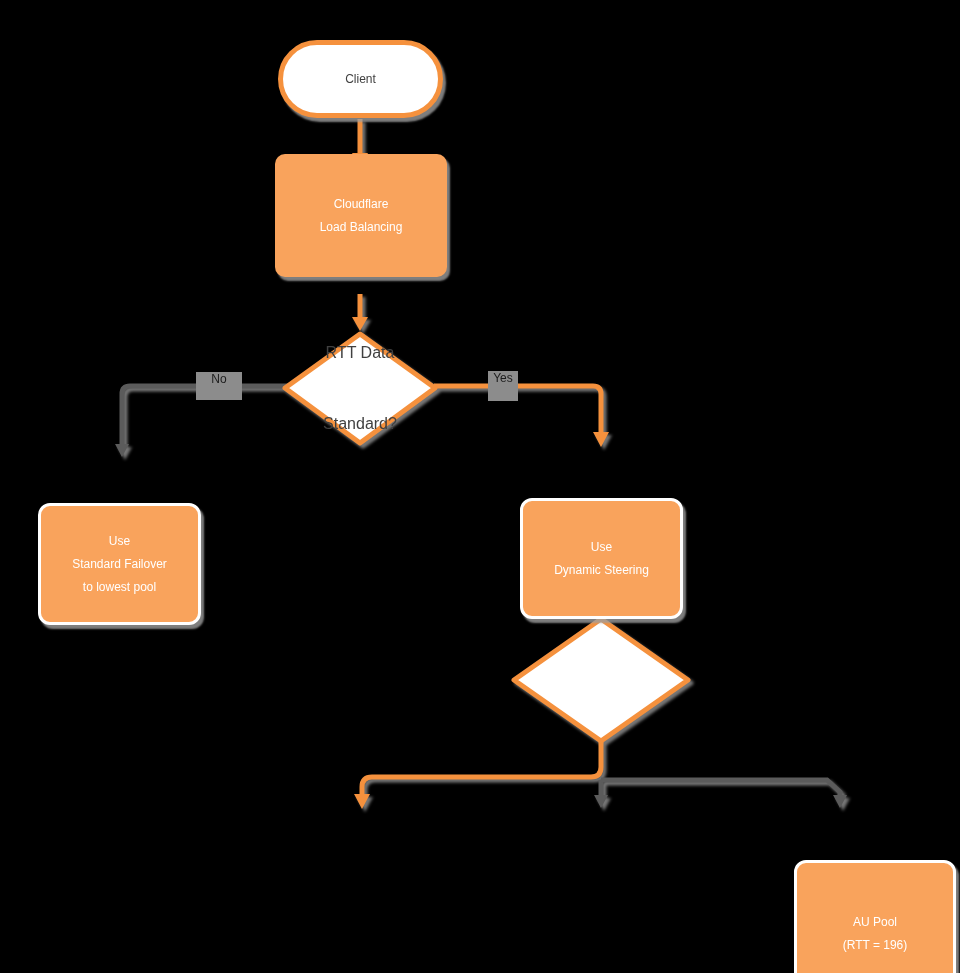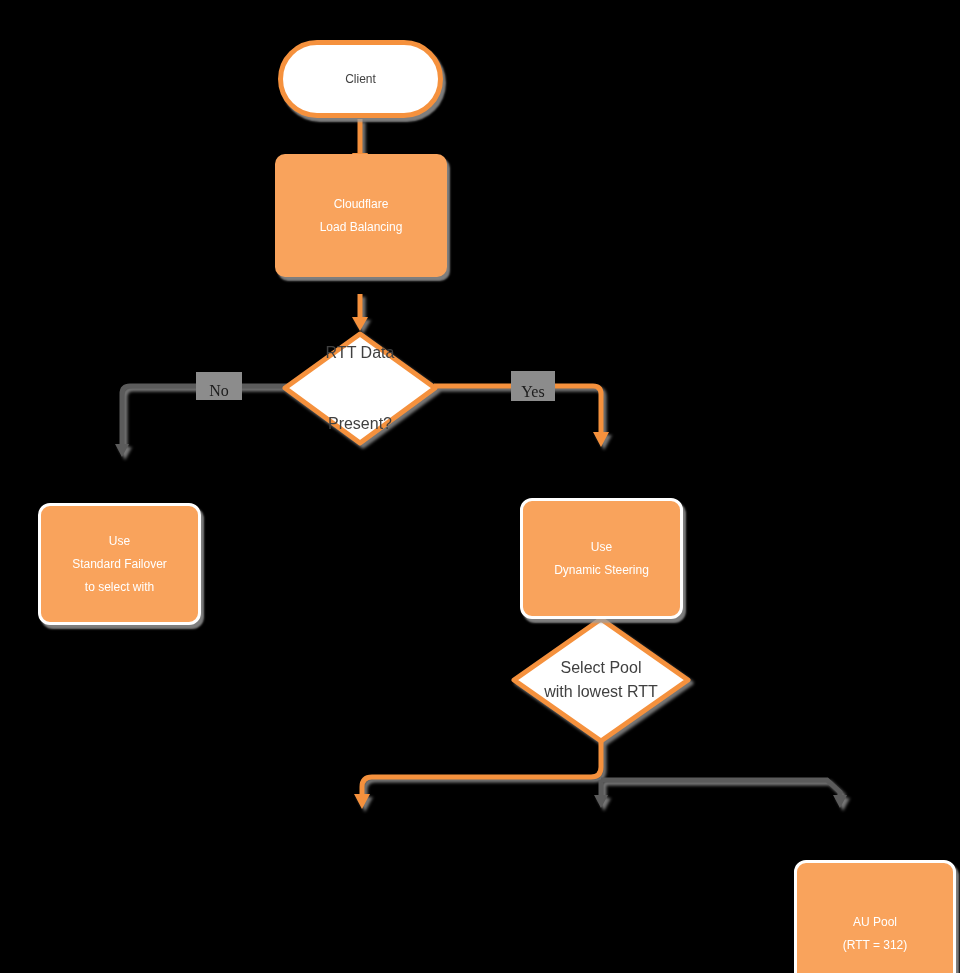--- a/index.html
+++ b/index.html
@@ -38,25 +38,25 @@
   .node-eu{left:520px;top:810px;width:163px;height:120px;}
   .node-au{left:794px;top:812px;width:162px;height:148px;}
   .diamond-text{
     position:absolute;z-index:3;display:flex;flex-direction:column;justify-content:center;
     align-items:center;text-align:center;color:var(--text-dark);
     font-size:16px;line-height:24px;pointer-events:none;
   }
   .dt-rtt{left:286px;top:362px;width:148px;height:52px;gap:47px;}
   .dt-pool{left:511px;top:654px;width:180px;height:52px;}
   .edge-badge{
-    position:absolute;z-index:4;display:flex;justify-content:center;align-items:flex-end;
-    background:var(--badge-bg);color:var(--badge-text);font-size:16px;font-family:Liberation Serif, serif;
+    position:absolute;z-index:4;display:flex;justify-content:center;align-items:flex-start;
+    background:var(--badge-bg);color:var(--badge-text);font-size:12px;
   }
   .badge-no{left:196px;top:372px;width:46px;height:28px;}
-  .badge-yes{left:511px;top:371px;width:44px;height:30px;}
+  .badge-yes{left:488px;top:371px;width:30px;height:30px;}
   .bold{font-weight:bold;}
   .line{white-space:pre;}
 </style>
 </head>
 <body>
 
 <div class="canvas">
 
   <svg class="edges" width="960" height="973" viewBox="0 0 960 973">
 
@@ -86,46 +86,42 @@
     <div class="line">Client</div>
   </div>
 
   <div class="node orange-node node-lb">
     <div class="line">Cloudflare</div>
     <div class="line">Load Balancing</div>
   </div>
 
   <div class="diamond-text dt-rtt">
     <div class="line">RTT Data</div>
-    <div class="line">Present?</div>
+    <div class="line">Standard?</div>
   </div>
 
   <div class="edge-badge badge-no">
     <span>No</span>
   </div>
   <div class="edge-badge badge-yes">
     <span>Yes</span>
   </div>
 
   <div class="node orange-node bordered node-sf">
     <div class="line">Use</div>
     <div class="line">Standard Failover</div>
-    <div class="line">to select with</div>
+    <div class="line">to lowest pool</div>
   </div>
 
   <div class="node orange-node bordered node-ds">
     <div class="line">Use</div>
     <div class="line">Dynamic Steering</div>
   </div>
 
-  <div class="diamond-text dt-pool">
-    <div class="line">Select Pool</div>
-    <div class="line">with lowest RTT</div>
-  </div>
 
 
 
   <div class="node orange-node bordered node-au">
     <div class="line">AU Pool</div>
-    <div class="line">(RTT = 312)</div>
+    <div class="line">(RTT = 196)</div>
   </div>
 
 </div>
 
 </body></html>

